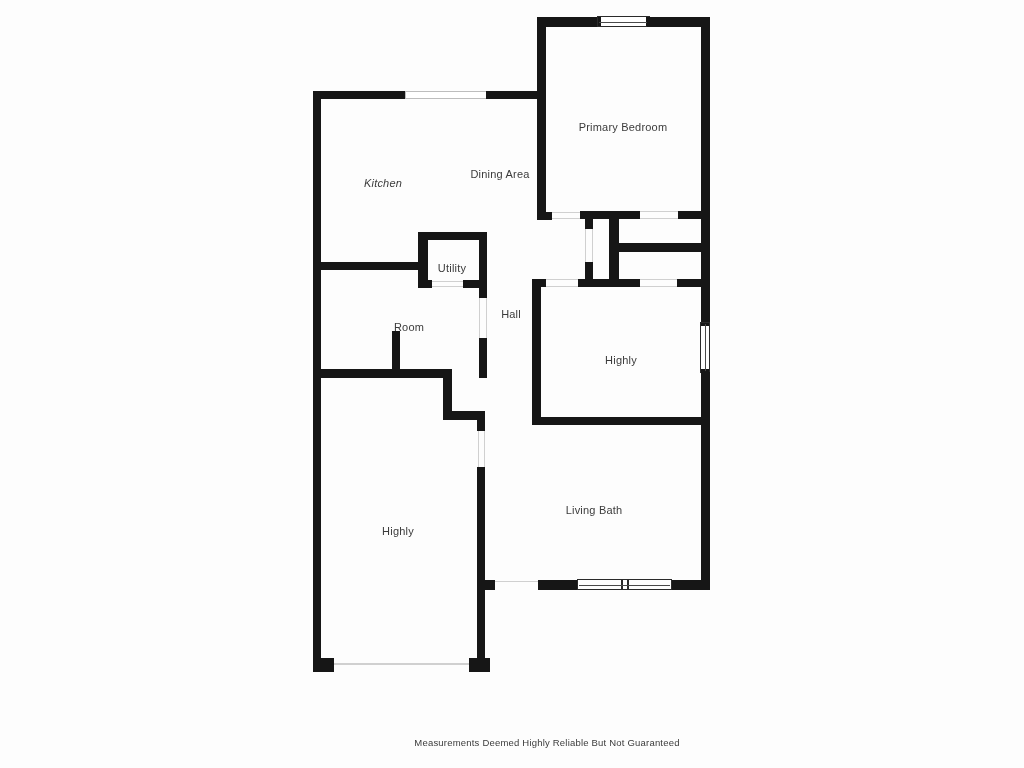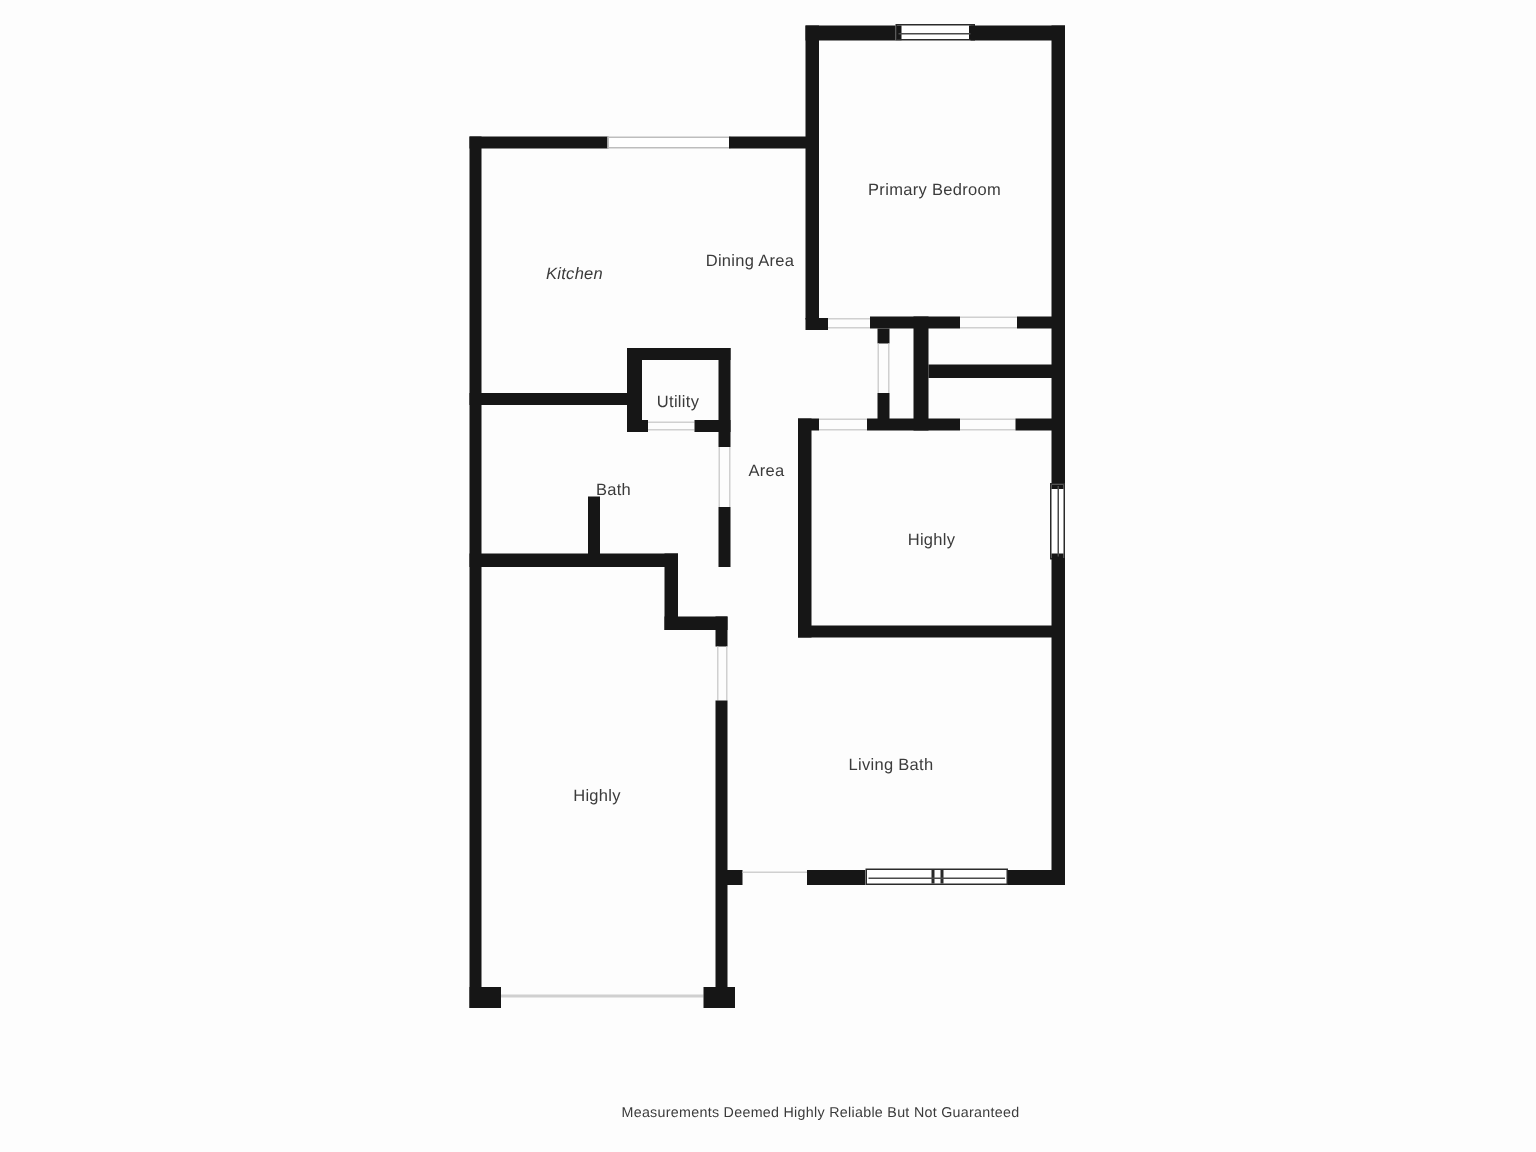--- a/index.html
+++ b/index.html
@@ -108,21 +108,21 @@
   <div class="door-line" style="left:640px;top:279px;width:37px;height:1px;"></div>
   <div class="door-line" style="left:640px;top:286px;width:37px;height:1px;"></div>
   <div class="wall" style="left:677px;top:279px;width:33px;height:8px;"></div>
   <div class="wall" style="left:532px;top:279px;width:9px;height:146px;"></div>
   <div class="wall" style="left:532px;top:417px;width:178px;height:8px;"></div>
 
   <span class="room-label" style="left:623px;top:127px;">Primary Bedroom</span>
   <span class="room-label" style="left:383px;top:183px;font-style:italic;">Kitchen</span>
   <span class="room-label" style="left:500px;top:174px;">Dining Area</span>
   <span class="room-label" style="left:452px;top:268px;">Utility</span>
-  <span class="room-label" style="left:409px;top:327px;">Bath</span>
-  <span class="room-label" style="left:511px;top:314px;">Area</span>
+  <span class="room-label" style="left:409px;top:327px;">Room</span>
+  <span class="room-label" style="left:511px;top:314px;">Hall</span>
   <span class="room-label" style="left:621px;top:360px;">Highly</span>
   <span class="room-label" style="left:398px;top:531px;">Highly</span>
   <span class="room-label" style="left:594px;top:510px;">Living Bath</span>
 
   <span class="disclaimer" style="left:512px;top:742px;margin-left:35px;">Measurements Deemed Highly Reliable But Not Guaranteed</span>
 
 </div>
 
 </body></html>

